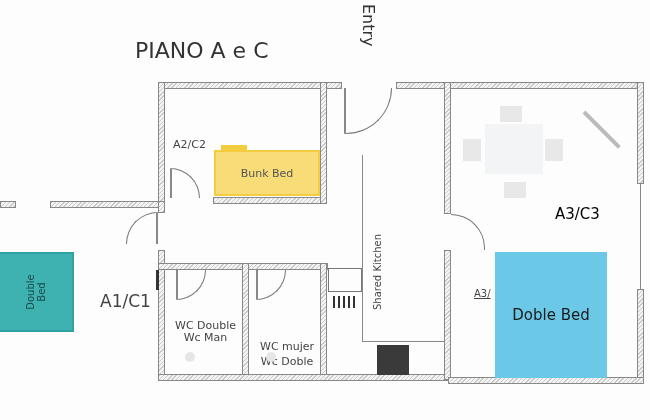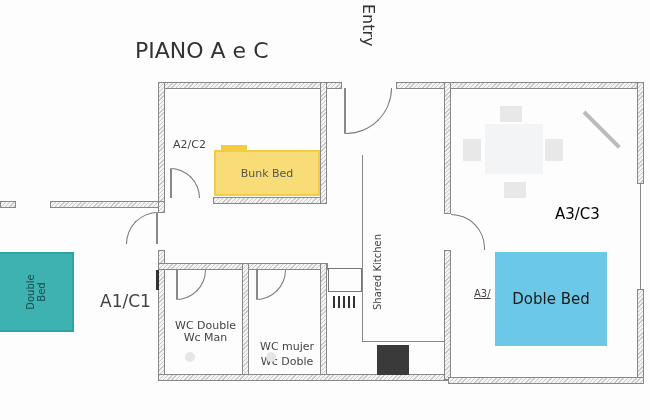--- a/index.html
+++ b/index.html
@@ -82,15 +82,15 @@
 <div class="abs" style="left:377px;top:345px;width:32px;height:30px;background:#3a3a3a;"></div>
 
 <div class="label" style="left:555px;top:205px;font-size:15px;color:#000000;">A3/C3</div>
 <div class="label" style="left:474px;top:288px;font-size:10px;text-decoration:underline;">A3/</div>
 <div class="abs" style="left:485px;top:124px;width:58px;height:50px;background:#f2f4f6;"></div>
 <div class="abs" style="left:500px;top:106px;width:22px;height:16px;background:#e8e8e8;"></div>
 <div class="abs" style="left:463px;top:139px;width:18px;height:22px;background:#e8e8e8;"></div>
 <div class="abs" style="left:545px;top:139px;width:18px;height:22px;background:#e8e8e8;"></div>
 <div class="abs" style="left:504px;top:182px;width:22px;height:16px;background:#e8e8e8;"></div>
 <div class="abs" style="left:584px;top:110px;width:50px;height:4px;background:#bbb;transform:rotate(45deg);transform-origin:left center;"></div>
-<div class="bed" style="left:495px;top:252px;width:112px;height:94px;background:#6bc9e7;">
+<div class="bed" style="left:495px;top:252px;width:112px;height:126px;background:#6bc9e7;">
   <span style="font-size:15px;color:#1a1a1a;">Doble Bed</span>
 </div>
 
 </body></html>

